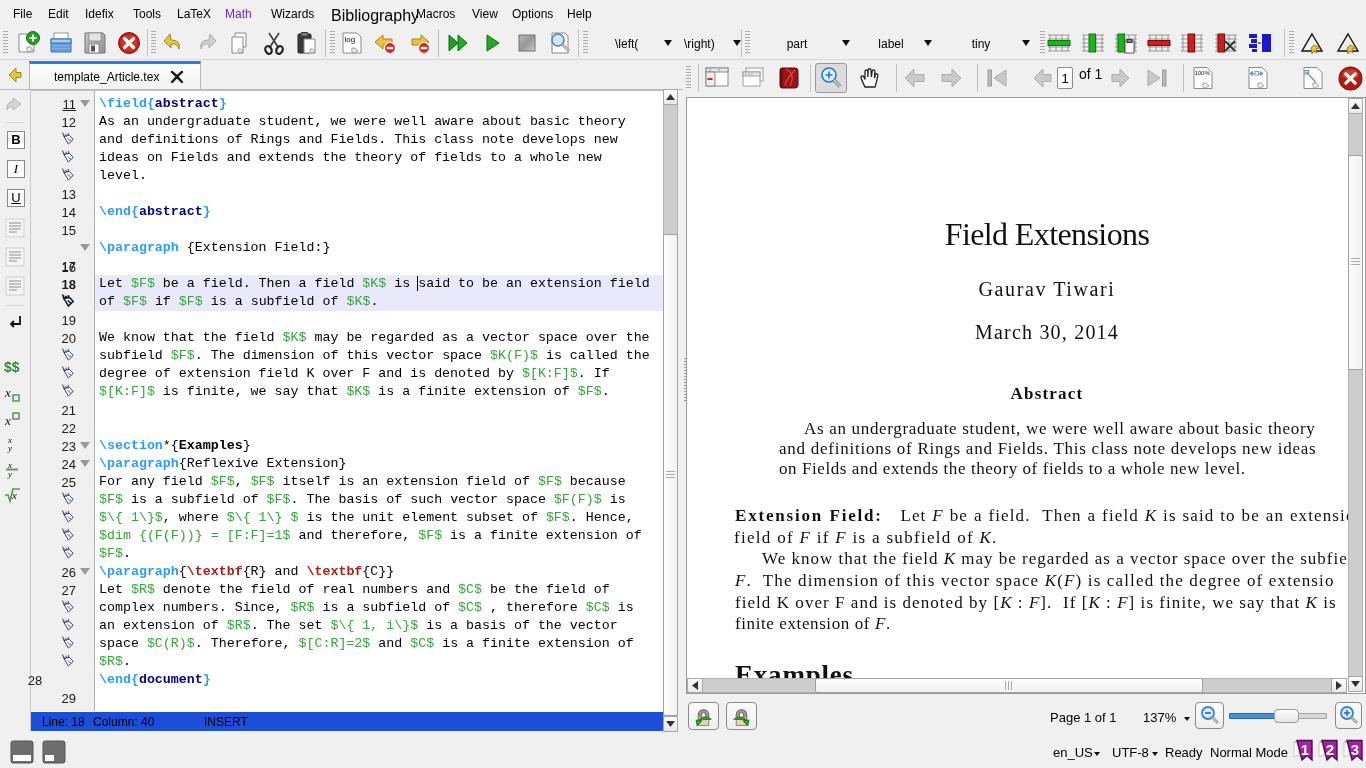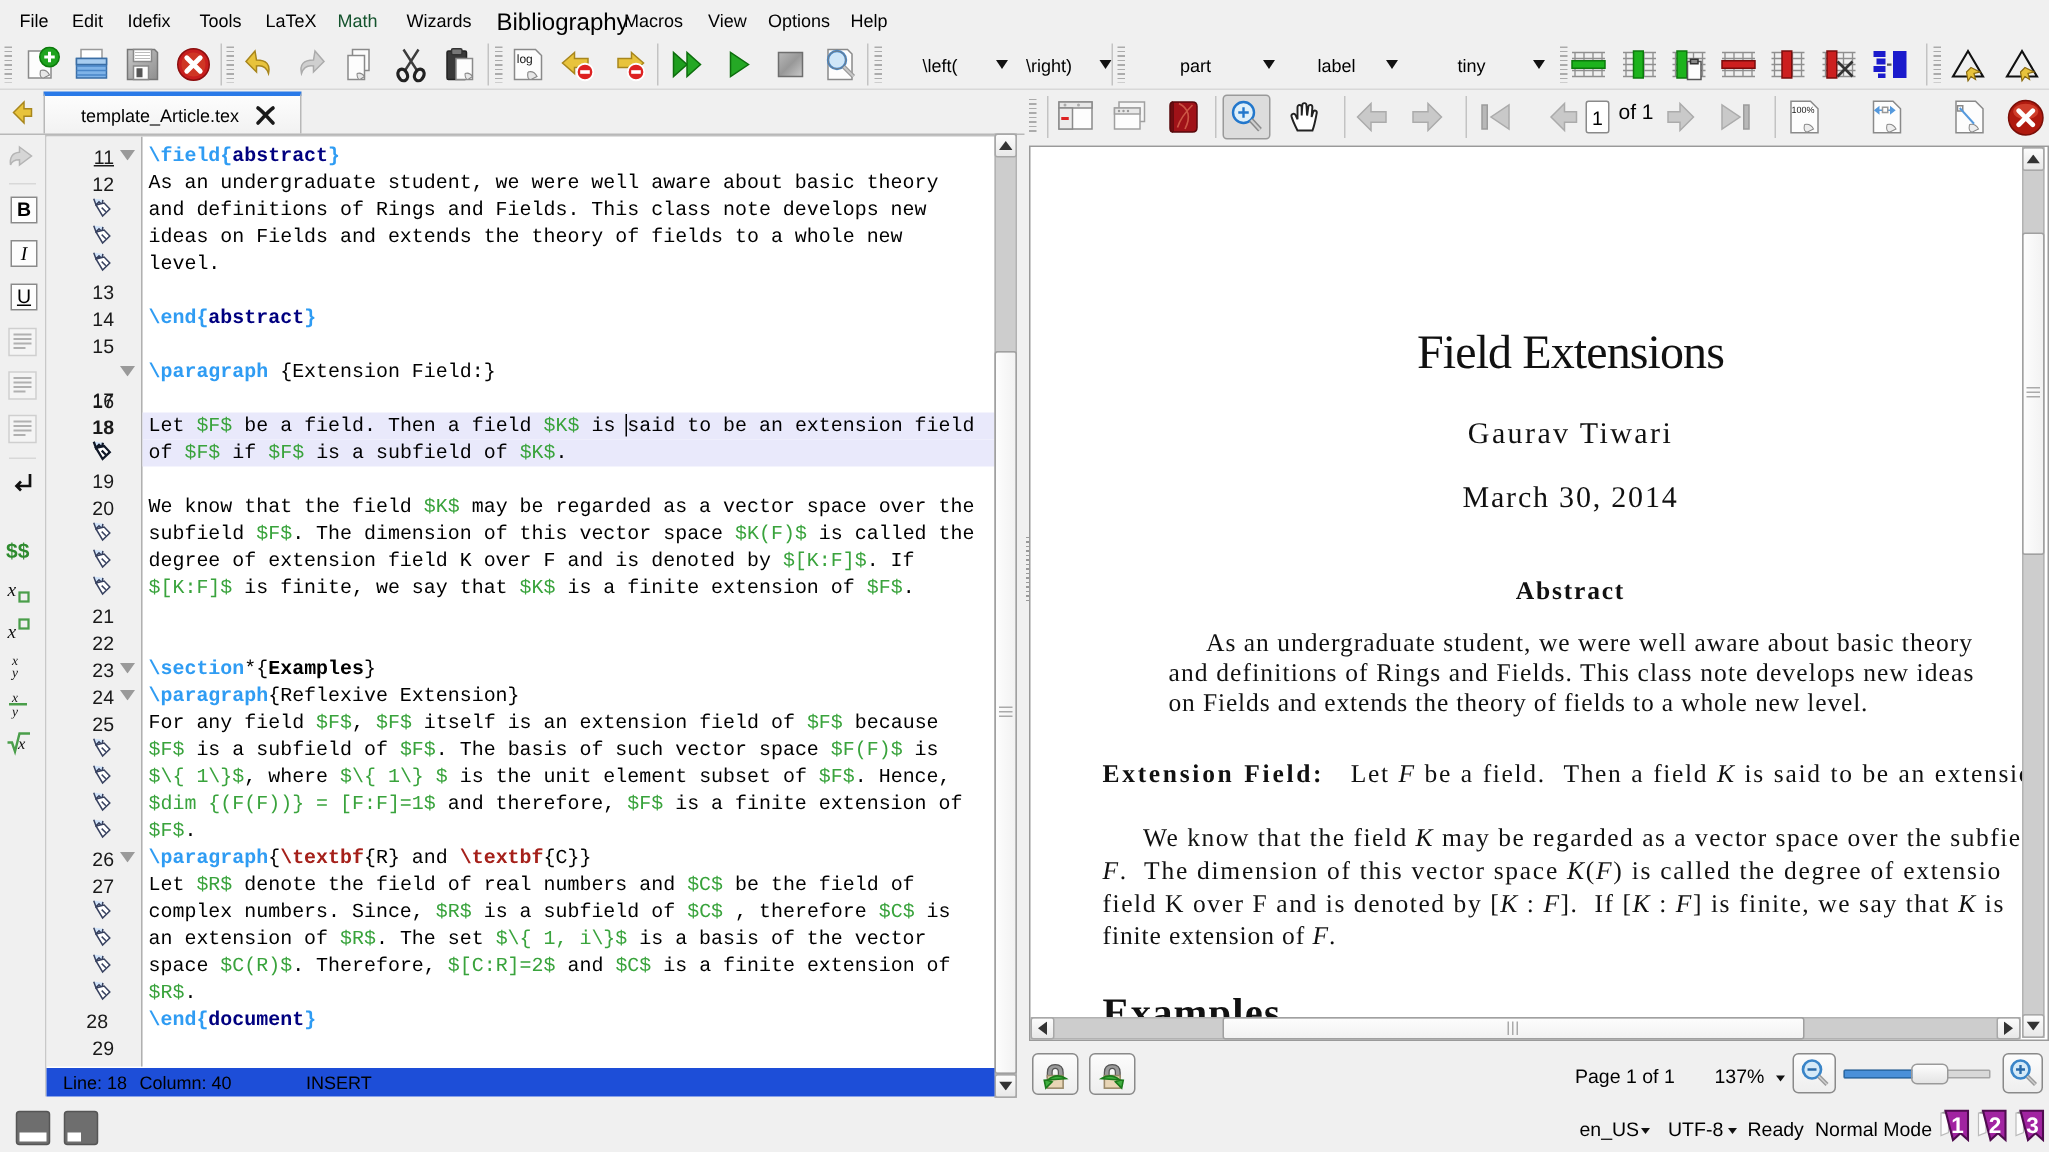--- a/index.html
+++ b/index.html
@@ -20,21 +20,21 @@
 .navarr{fill:#c9c9c9;stroke:#ababab;stroke-width:1}
 </style></head>
 <body>
 
 <div class="abs" style="left:0;top:0;width:1366px;height:26px;background:#f0f0f0">
 <span class="abs" style="left:13px;top:7px;font-size:12px;color:#000">File</span>
 <span class="abs" style="left:48px;top:7px;font-size:12px;color:#000">Edit</span>
 <span class="abs" style="left:85px;top:7px;font-size:12px;color:#000">Idefix</span>
 <span class="abs" style="left:133px;top:7px;font-size:12px;color:#000">Tools</span>
 <span class="abs" style="left:177px;top:7px;font-size:12px;color:#000">LaTeX</span>
-<span class="abs" style="left:225px;top:7px;font-size:12px;color:#14532d">Math</span>
+<span class="abs" style="left:225px;top:7px;font-size:12px;color:#6d28d9">Math</span>
 <span class="abs" style="left:271px;top:7px;font-size:12px;color:#000">Wizards</span>
 <span class="abs" style="left:331px;top:7px;font-size:16px;color:#000">Bibliography</span>
 <span class="abs" style="left:416px;top:7px;font-size:12px;color:#000">Macros</span>
 <span class="abs" style="left:472px;top:7px;font-size:12px;color:#000">View</span>
 <span class="abs" style="left:512px;top:7px;font-size:12px;color:#000">Options</span>
 <span class="abs" style="left:567px;top:7px;font-size:12px;color:#000">Help</span>
 </div>
 <div class="abs" style="left:0;top:26px;width:1366px;height:34px;background:#f0f0f0;border-bottom:1px solid #d8d8d8"></div>
 <div class="grip" style="left:3px;top:31px;height:24px"></div>
 <svg class="abs" style="left:16px;top:31px" width="24" height="24" viewBox="0 0 24 24">
@@ -460,21 +460,21 @@
     <path d="M3 4.6 L8.4 3.4 L12.2 7.4 L7.4 12 Z" fill="#fff" stroke="#37415f" stroke-width="1.0"></path>
     <path d="M6.8 6.4 L9.6 9.2" stroke="#37415f" stroke-width="1.0"></path>
   </svg>
 <div class="abs ed" style="left:99px;top:635px">space <span class="m">$C(R)$</span>. Therefore, <span class="m">$[C:R]=2$</span> and <span class="m">$C$</span> is a finite extension of</div>
 <svg class="abs" style="left:61px;top:654px" width="14" height="14" viewBox="0 0 14 14">
     <path d="M1.5 0.5 L3 4.6 L5 2.6 L7 4.6 L7.6 1.2" fill="#cfe2f8" stroke="#37415f" stroke-width="1.0"></path>
     <path d="M3 4.6 L8.4 3.4 L12.2 7.4 L7.4 12 Z" fill="#fff" stroke="#37415f" stroke-width="1.0"></path>
     <path d="M6.8 6.4 L9.6 9.2" stroke="#37415f" stroke-width="1.0"></path>
   </svg>
 <div class="abs ed" style="left:99px;top:653px"><span class="m">$R$</span>.</div>
-<div class="abs num" style="left:26px;top:673px;width:46px;text-align:right;">28</div>
+<div class="abs num" style="left:12px;top:673px;width:46px;text-align:center;">28</div>
 <div class="abs ed" style="left:99px;top:671px"><span class="k">\end{</span><span class="e">document</span><span class="k">}</span></div>
 <div class="abs num" style="left:30px;top:691px;width:46px;text-align:right;">29</div>
 <div class="abs" style="left:663px;top:89px;width:15px;height:643px;background:#cdcdcd;border:1px solid #b2b2b2"></div>
 <div class="abs" style="left:663px;top:89px;width:15px;height:16px;background:linear-gradient(#fcfcfc,#e8e8e8);border:1px solid #a8a8a8;border-radius:2px;"></div>
 <svg class="abs" style="left:666px;top:94px" width="9" height="6" viewBox="0 0 9 6">
     <path d="M4.5 0 L9 6 H0 Z" fill="#333"></path>
   </svg>
 <div class="abs" style="left:663px;top:716px;width:15px;height:16px;background:linear-gradient(#fcfcfc,#e8e8e8);border:1px solid #a8a8a8;border-radius:2px;"></div>
 <svg class="abs" style="left:666px;top:721px" width="9" height="6" viewBox="0 0 9 6">
     <path d="M4.5 6 L9 0 H0 Z" fill="#333"></path>
@@ -492,20 +492,21 @@
 <div class="abs" style="left:684px;top:358px;width:3px;height:44px;background-image:repeating-linear-gradient(to bottom,#9a9a9a 0,#9a9a9a 1px,transparent 1px,transparent 3px)"></div>
 <div class="abs" style="left:686px;top:97px;width:680px;height:597px;border:1px solid #9a9a9a;background:#fff;overflow:hidden">
 <div class="abs serif" style="left:20px;top:118px;font-size:32px;width:680px;text-align:center;letter-spacing:-0.6px">Field Extensions</div>
 <div class="abs serif" style="left:20px;top:180px;font-size:20px;width:680px;text-align:center;letter-spacing:1.6px">Gaurav Tiwari</div>
 <div class="abs serif" style="left:20px;top:223px;font-size:20px;width:680px;text-align:center;letter-spacing:1.2px">March 30, 2014</div>
 <div class="abs serif" style="left:20px;top:286px;font-size:17px;font-weight:bold;width:680px;text-align:center;letter-spacing:1.2px">Abstract</div>
 <div class="abs serif" style="left:117px;top:321px;font-size:17px;letter-spacing:0.68px;white-space:nowrap;">As an undergraduate student, we were well aware about basic theory</div>
 <div class="abs serif" style="left:92px;top:341px;font-size:17px;letter-spacing:0.75px;white-space:nowrap;">and definitions of Rings and Fields.  This class note develops new ideas</div>
 <div class="abs serif" style="left:92px;top:361px;font-size:17px;letter-spacing:0.57px;white-space:nowrap;">on Fields and extends the theory of fields to a whole new level.</div>
 <div class="abs serif" style="left:48px;top:408px;font-size:17px;letter-spacing:1.12px;word-spacing:0.5px;white-space:nowrap"><b style="letter-spacing:1.8px">Extension Field:</b> &nbsp; Let <i>F</i> be a field. &nbsp;Then a field <i>K</i> is said to be an extensio</div>
+<div class="abs serif" style="left:47px;top:430px;font-size:17px;letter-spacing:1.3px;white-space:nowrap">field of <i>F</i> if <i>F</i> is a subfield of <i>K</i>.</div>
 <div class="abs serif" style="left:75px;top:451px;font-size:17px;letter-spacing:1.0px;white-space:nowrap">We know that the field <i>K</i> may be regarded as a vector space over the subfiel</div>
 <div class="abs serif" style="left:48px;top:473px;font-size:17px;letter-spacing:1.15px;white-space:nowrap"><i>F</i>. &nbsp;The dimension of this vector space <i>K</i>(<i>F</i>) is called the degree of extensio</div>
 <div class="abs serif" style="left:48px;top:495px;font-size:17px;letter-spacing:1.05px;white-space:nowrap">field K over F and is denoted by [<i>K</i> : <i>F</i>]. &nbsp;If [<i>K</i> : <i>F</i>] is finite, we say that <i>K</i> is</div>
 <div class="abs serif" style="left:48px;top:516px;font-size:17px;letter-spacing:0.6px;white-space:nowrap">finite extension of <i>F</i>.</div>
 <div class="abs serif" style="left:48px;top:562px;font-size:27px;font-weight:bold;letter-spacing:0.8px">Examples</div>
 </div>
 <div class="abs" style="left:1348px;top:98px;width:15px;height:594px;background:#cdcdcd;border:1px solid #b2b2b2"></div>
 <div class="abs" style="left:1348px;top:98px;width:15px;height:16px;background:linear-gradient(#fcfcfc,#e8e8e8);border:1px solid #a8a8a8;border-radius:2px;"></div>
 <svg class="abs" style="left:1351px;top:103px" width="9" height="6" viewBox="0 0 9 6">
     <path d="M4.5 0 L9 6 H0 Z" fill="#333"></path>

